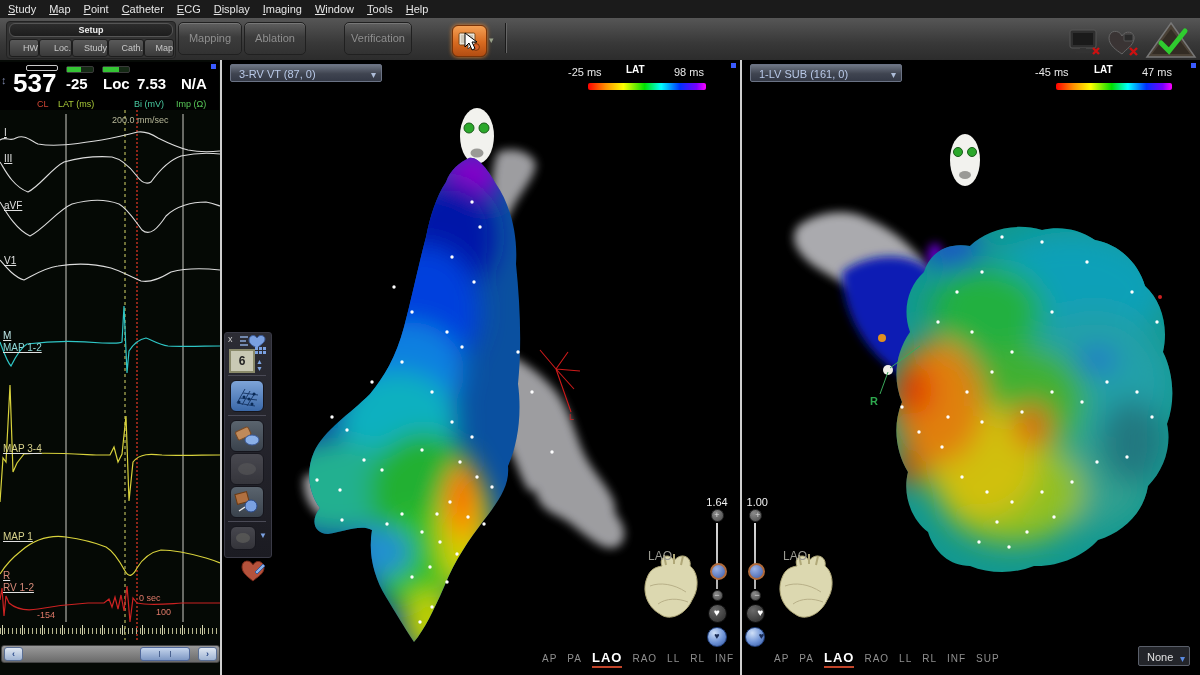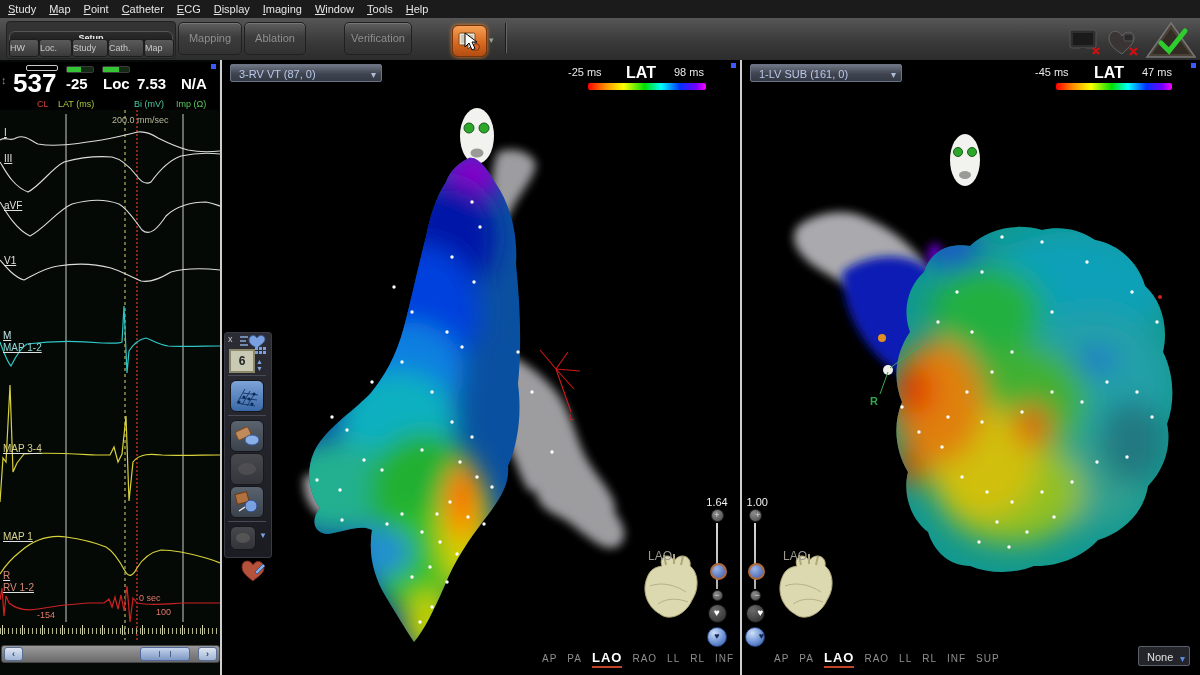--- a/index.html
+++ b/index.html
@@ -10,24 +10,24 @@
   
   #menubar{left:0;top:0;width:1200px;height:18px;background:#1b1b1b;
            display:flex;align-items:center;gap:13px;padding-left:8px;font-size:11px;color:#e6e6e6;}
   .menu-item{display:inline-block;cursor:default;}
   .menu-item::first-letter{text-decoration:underline;}
   
   #toolbar{left:0;top:18px;width:1200px;height:42px;
            background:linear-gradient(#565656,#383838 60%,#2c2c2c);border-bottom:1px solid #111;}
   #setup-group{left:6px;top:3px;width:168px;height:36px;background:#333;
                border:1px solid #222;border-radius:4px;}
-  #setup-title{left:2px;top:9px;width:162px;height:12px;background:linear-gradient(#2c2c2c,#1d1d1d);
+  #setup-title{left:2px;top:1px;width:162px;height:12px;background:linear-gradient(#2c2c2c,#1d1d1d);
                border:1px solid #555;border-radius:6px;text-align:center;font-size:9px;font-weight:bold;color:#eee;line-height:12px;}
   .setup-btn{top:17px;height:16px;background:linear-gradient(#5a5a5a,#3a3a3a);border:1px solid #1d1d1d;
-             border-radius:3px;color:#c8c8c8;font-size:9px;text-align:left;line-height:16px;}
+             border-radius:3px;color:#c8c8c8;font-size:9px;text-align:right;line-height:16px;}
   .mode-btn{top:4px;height:31px;background:linear-gradient(#5f5f5f,#3c3c3c 45%,#323232);
             border:1px solid #202020;border-radius:5px;color:#8f8f8f;font-size:11px;
             text-align:center;line-height:31px;box-shadow:inset 0 1px 0 #777;}
   #pointer-tool-btn{left:452px;top:7px;width:33px;height:30px;border-radius:6px;
       background:linear-gradient(#f4a054,#d86a20 55%,#b34d12);border:1px solid #7a3408;
       box-shadow:0 0 4px #e8852f;}
   #pointer-tool-chevron{left:489px;top:17px;font-size:9px;color:#9aa38a;}
   .tb-sep{top:5px;width:1px;height:30px;background:#1a1a1a;border-right:1px solid #666;}
   
   .vdivider{top:60px;width:2px;height:615px;background:#cfcfcf;}
@@ -47,21 +47,21 @@
   #sb-thumb:after{content:"";position:absolute;left:18px;top:3px;width:10px;height:6px;
             border-left:1px solid #4a6290;border-right:1px solid #4a6290;}
   
   #center-panel{left:222px;top:60px;width:518px;height:615px;background:#000;}
   #right-panel{left:742px;top:60px;width:458px;height:615px;background:#000;}
   .map-dropdown{left:8px;top:4px;width:152px;height:18px;border:1px solid #6a7284;border-radius:2px;
       background:linear-gradient(#6f7684,#3f4450 55%,#343946);color:#b9c9e8;font-size:11px;
       line-height:18px;padding-left:8px;box-sizing:border-box;}
   .map-dropdown .dd-chev{position:absolute;right:5px;top:1px;color:#aebdd8;font-size:10px;}
   .scale-text{top:6px;font-size:11px;color:#e8e8e8;}
-  .scale-title{font-weight:bold;font-size:16px;color:#fff;}
+  .scale-title{font-weight:bold;font-size:10px;color:#fff;}
   .scale-bar{top:23px;height:7px;border-radius:2px;
      background:linear-gradient(90deg,#ff0000,#ff9000 15%,#ffff00 30%,#00e000 48%,#00ffff 62%,#0030ff 78%,#7700ff 92%,#ff00ff);}
   .corner-dot{top:3px;width:5px;height:5px;background:#3a5aff;}
   
   .orient-row{top:590px;display:flex;gap:10px;align-items:baseline;font-size:10px;color:#8f8f8f;letter-spacing:1px;}
   .orient{cursor:default;}
   .orient.active{color:#fff;font-weight:bold;font-size:13px;border-bottom:2px solid #c2452a;padding-bottom:1px;}
   
   .zoomcol{width:26px;text-align:center;}
   .zoom-val{font-size:11px;color:#f0f0f0;}

